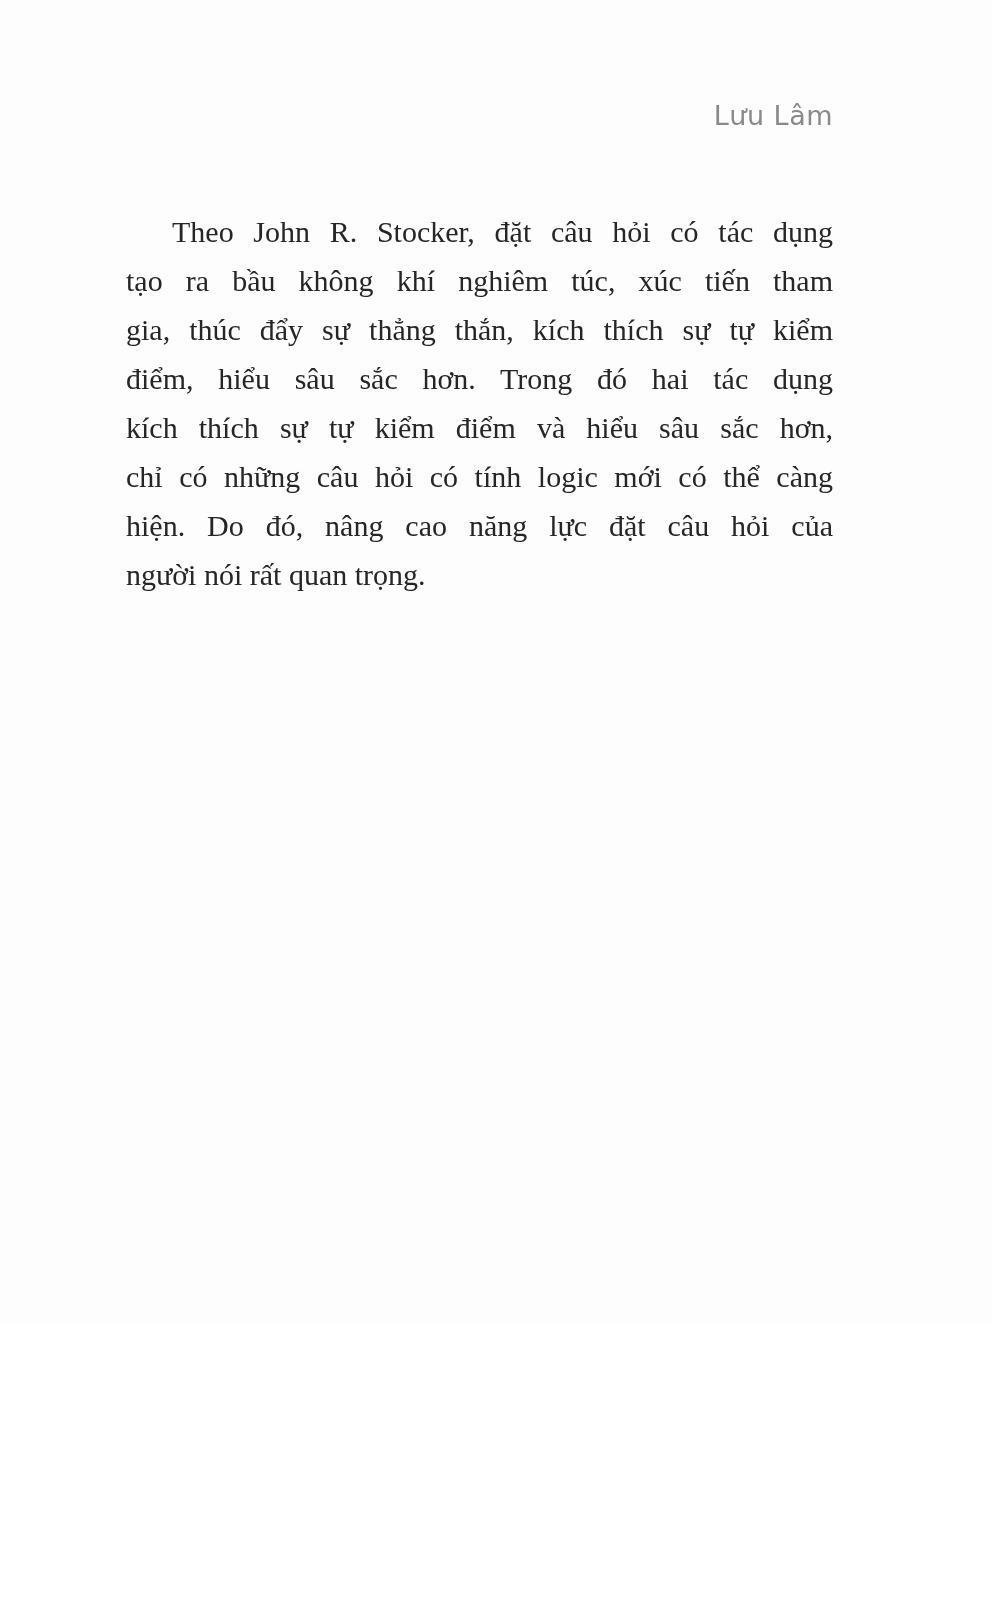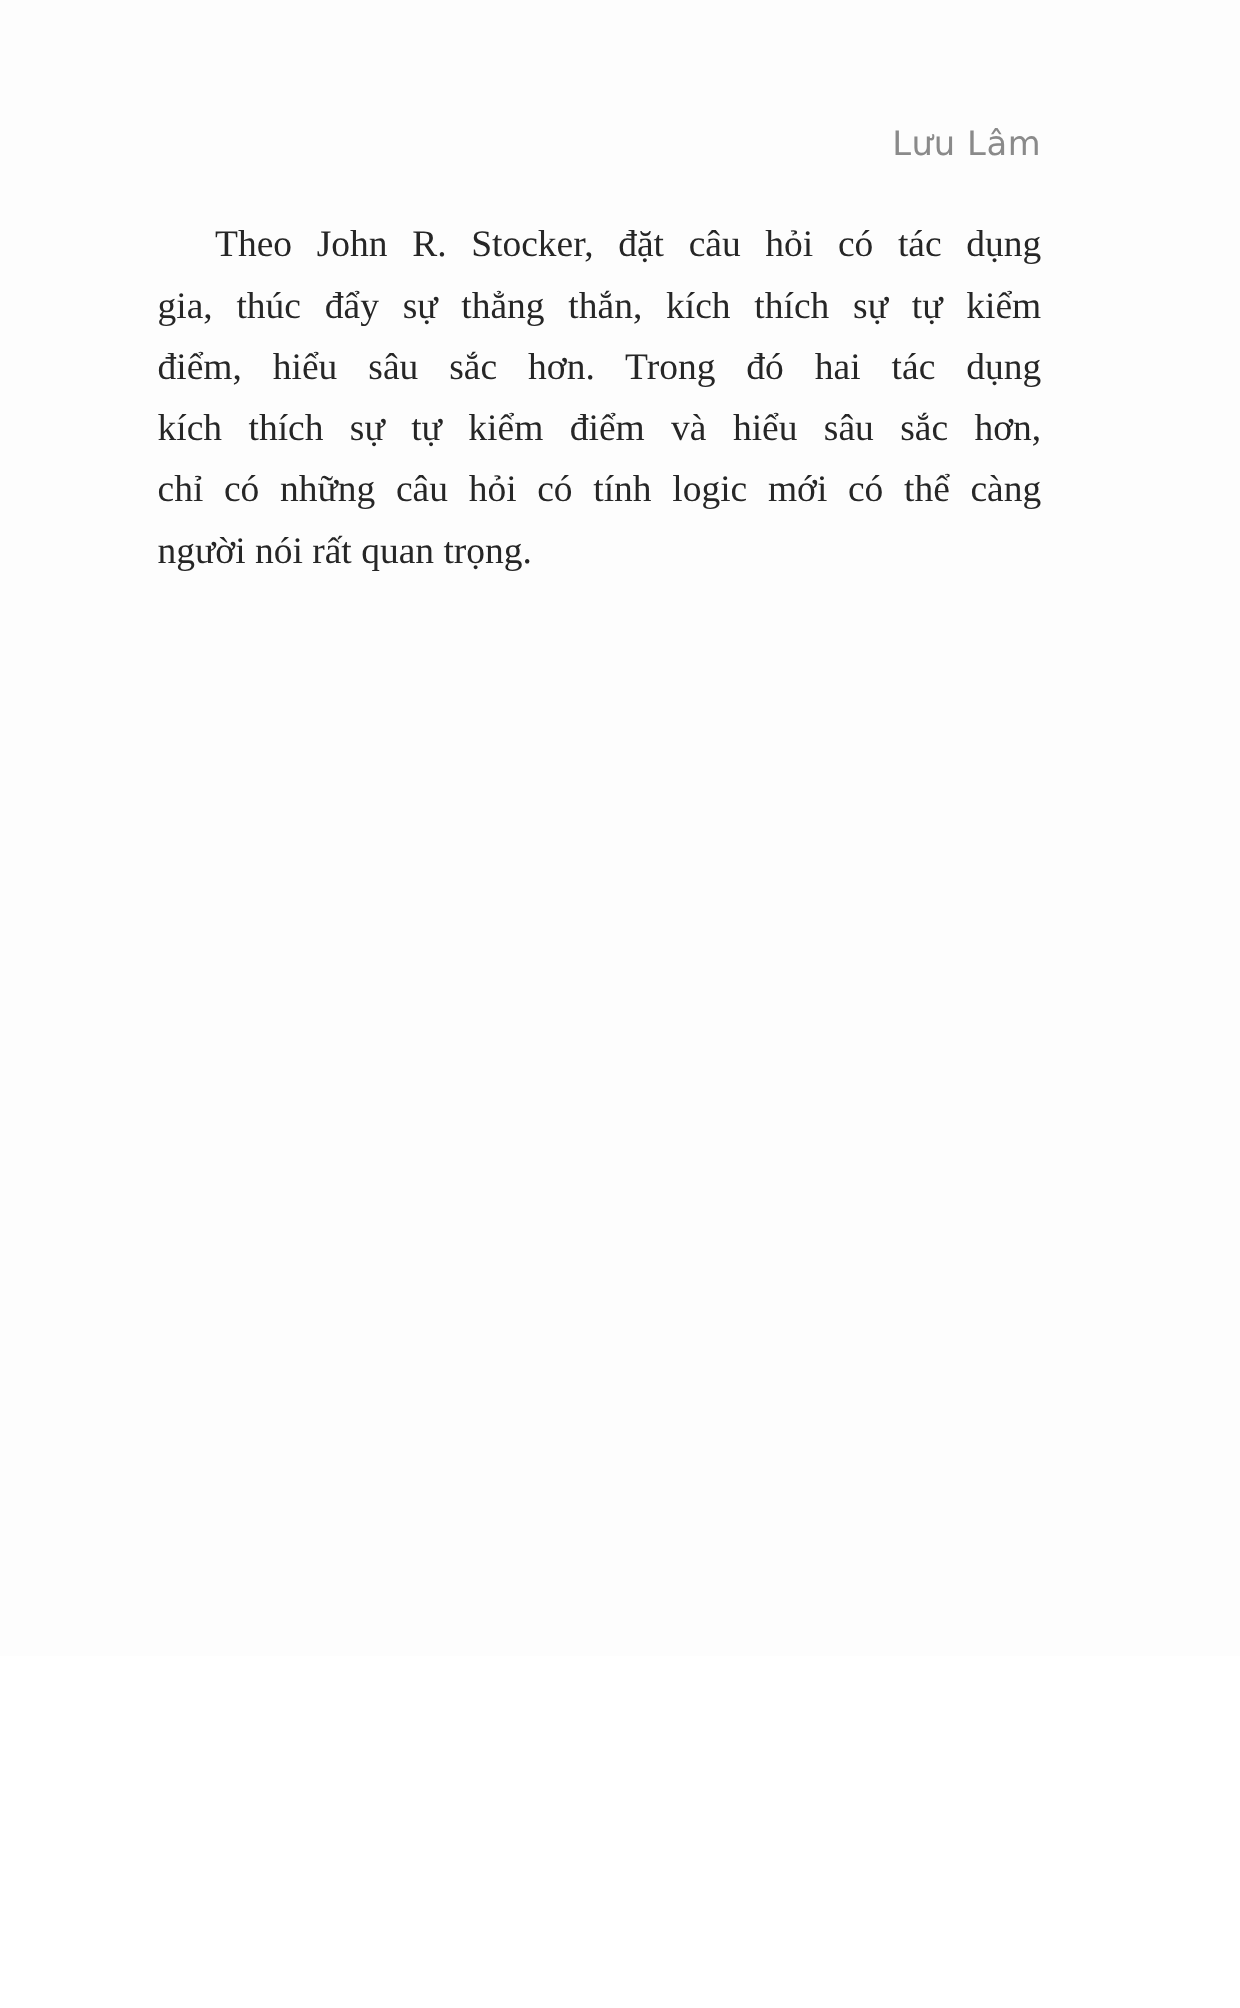--- a/index.html
+++ b/index.html
@@ -36,21 +36,21 @@
 
   .para { margin: 0; }
   .para + .para { margin-top: 26px; }
 
   .line {
     text-align: justify;
     text-align-last: justify;
     white-space: normal;
   }
   .line.last { text-align-last: auto; }
-  .line.indent { text-indent: 46px; }
+  .line.indent { text-indent: 46px; margin-top: 36px; }
 
   .footer-badge {
     position: absolute;
     left: 449px;
     top: 1511px;
     width: 84px;
     height: 66px;
   }
 
   .footer-badge svg { display: block; }
@@ -65,24 +65,26 @@
 <body>
 
 <div class="page">
 
   <div class="running-head">Lưu Lâm</div>
 
   <div class="text-block">
 
     <div class="para">
       <div class="line indent">Theo John R. Stocker, đặt câu hỏi có tác dụng</div>
+      <div class="line">tạo ra bầu không khí nghiêm túc, xúc tiến tham</div>
       <div class="line">gia, thúc đẩy sự thẳng thắn, kích thích sự tự kiểm</div>
       <div class="line">điểm, hiểu sâu sắc hơn. Trong đó hai tác dụng</div>
       <div class="line">kích thích sự tự kiểm điểm và hiểu sâu sắc hơn,</div>
       <div class="line">chỉ có những câu hỏi có tính logic mới có thể càng</div>
+      <div class="line">hiện. Do đó, nâng cao năng lực đặt câu hỏi của</div>
       <div class="line last">người nói rất quan trọng.</div>
     </div>
   </div>
 
   <div class="footer-badge">
     <svg width="84" height="66" viewBox="0 0 84 66">
 
       <g>
         <circle cx="67" cy="36" r="13.5" fill="#c6c6c6"></circle>
         <path d="M50 50 C 56 47, 60 42, 62 35 L 69 45 C 64 50, 57 51, 50 50 Z" fill="#c6c6c6"></path>

